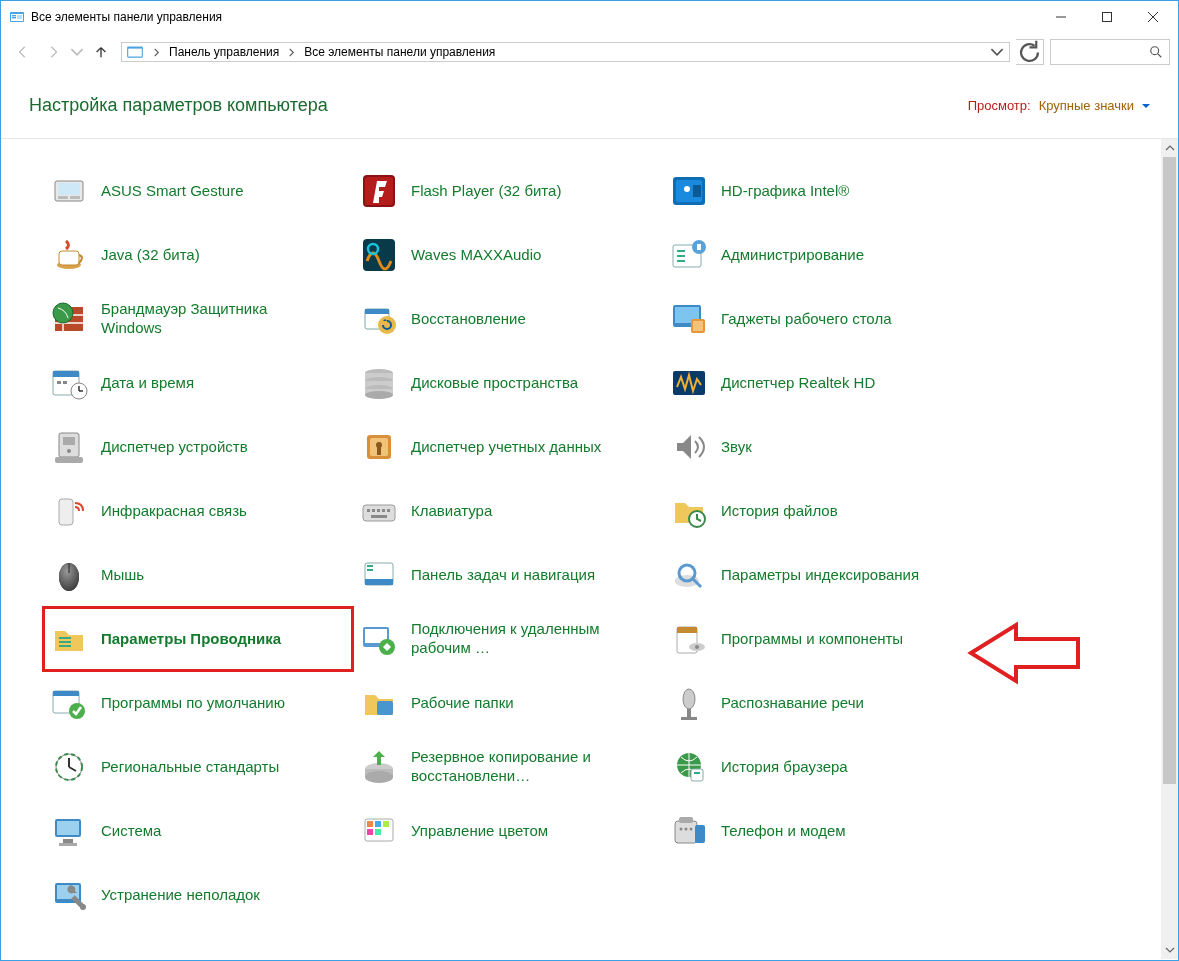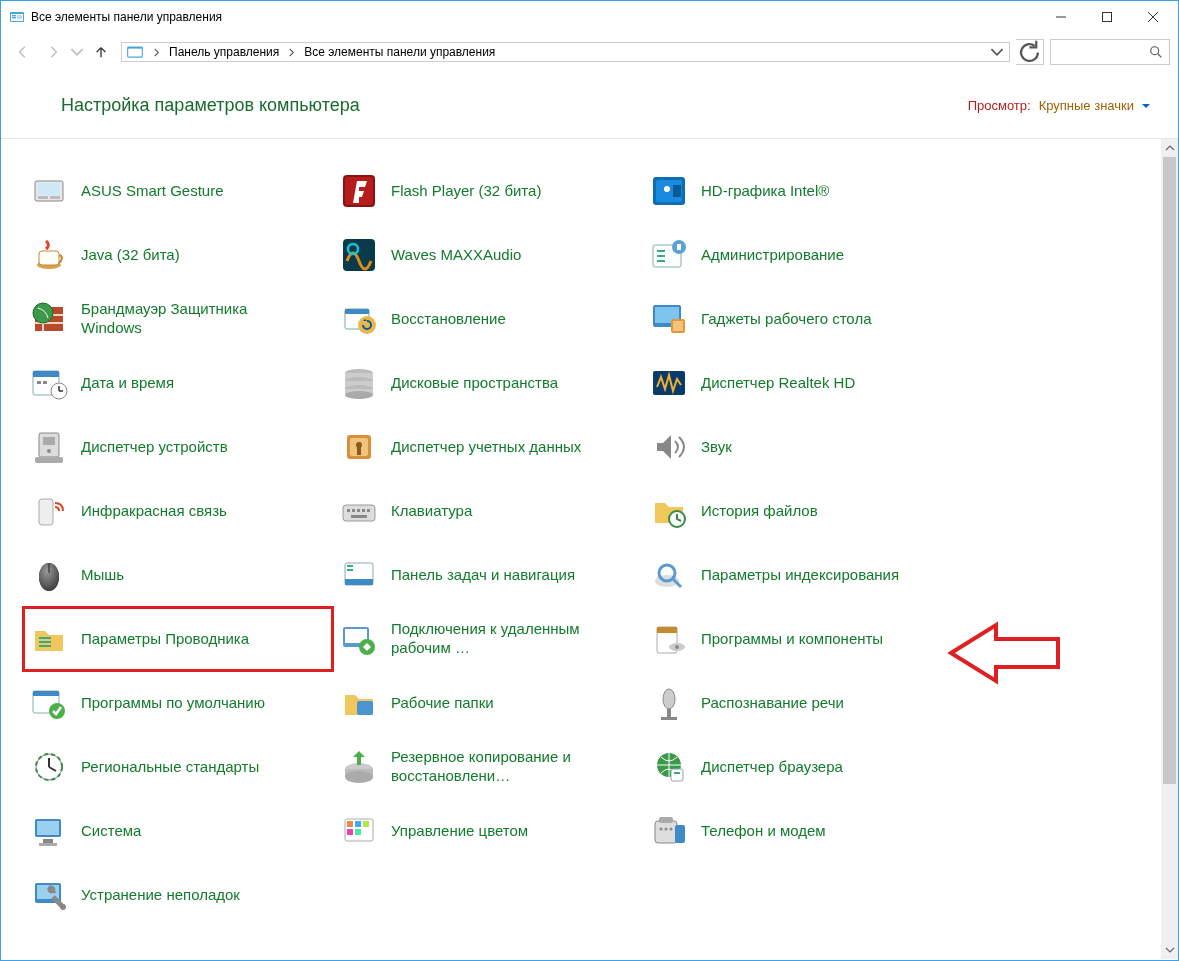--- a/index.html
+++ b/index.html
@@ -22,43 +22,43 @@
   .address .sep { color: #555; margin: 0 4px; display: flex; align-items: center;}
   .address .crumb { padding: 3px 4px; }
   .addr-icon { width: 18px; height: 18px; margin: 0 4px 0 2px; display:flex; align-items:center; justify-content:center;}
   .addr-trail { width: 20px; display:flex; align-items:center; justify-content:center; color:#555;}
   .refreshbox { width: 28px; height: 26px; border: 1px solid #ccc; border-left: none; display:flex; align-items:center; justify-content:center; color:#555; margin-right: 4px;}
   .searchbox { width: 120px; height: 26px; border: 1px solid #ccc; display:flex; align-items:center; justify-content:flex-end; padding: 0 6px;}
   .searchbox svg { width: 14px; height: 14px; color:#555;}
 
   
   .header-strip { display: flex; align-items: center; justify-content: space-between; padding: 24px 28px 22px 28px; }
-  .header-strip h1 { font-size: 18px; font-weight: 400; color: #1a6b2f; margin-left: 32px; }
+  .header-strip h1 { font-size: 18px; font-weight: 400; color: #1a6b2f; }
   .view-picker { font-size: 13px; display: flex; align-items: center; gap: 8px; }
   .view-picker .label { color: #b91c1c; }
   .view-picker .val { color: #a16207; display:flex; align-items:center; gap:8px;}
   .view-picker .val svg { width: 8px; height: 8px; }
 
   
   .divider { height: 1px; background: #e6e6e6; }
 
   
-  .content-wrap { display: flex; height: calc(100% - 32px - 38px - 68px - 1px); }
+  .content-wrap { display: flex; height: calc(100% - 32px - 38px - 68px - 1px); padding-left: 20px; }
   .content { flex: 1; padding: 20px 0 20px 22px; display: grid; grid-template-columns: repeat(3, 310px); grid-auto-rows: 64px; align-content: start; overflow: hidden; position: relative;}
   .scrollbar { width: 17px; background: #f0f0f0; display:flex; flex-direction:column;}
   .scroll-arrow { height: 18px; display:flex; align-items:center; justify-content:center; color:#666;}
   .scroll-arrow svg { width:10px; height:10px;}
   .scroll-track { flex:1; position:relative;}
   .scroll-thumb { position:absolute; left:2px; right:2px; top:0; height: 80%; background:#c7c7c7; border-radius:0;}
 
   
   .item { display: flex; align-items: center; gap: 10px; padding: 4px 8px 4px 4px; position: relative;}
   .item .icon { width: 44px; height: 44px; flex-shrink: 0; display:flex; align-items:center; justify-content:center; }
   .item .label { color: #137b2c; font-size: 15px; line-height: 1.25; max-width: 230px;}
-  .item.highlighted { outline: 3px solid #e02020; outline-offset: -2px;}
+  .item.highlighted { outline: 3px solid #e02020; outline-offset: -2px; font-weight: bold;}
 
   
   .red-arrow { position: absolute; width: 120px; height: 76px; pointer-events:none;}
 
   
   .ico { width: 40px; height: 40px; }
 
 </style>
 </head>
 <body>
@@ -403,21 +403,21 @@
           </svg>
         </span>
         <span class="label">Резервное копирование и восстановлени…</span>
       </div>
       <div class="item">
         <span class="icon">
           <svg class="ico" viewBox="0 0 40 40">
             <use href="#i-inetoptions"></use>
           </svg>
         </span>
-        <span class="label">Диспетчер браузера</span>
+        <span class="label">История браузера</span>
       </div>
       <div class="item">
         <span class="icon">
           <svg class="ico" viewBox="0 0 40 40">
             <use href="#i-system"></use>
           </svg>
         </span>
         <span class="label">Система</span>
       </div>
       <div class="item">

